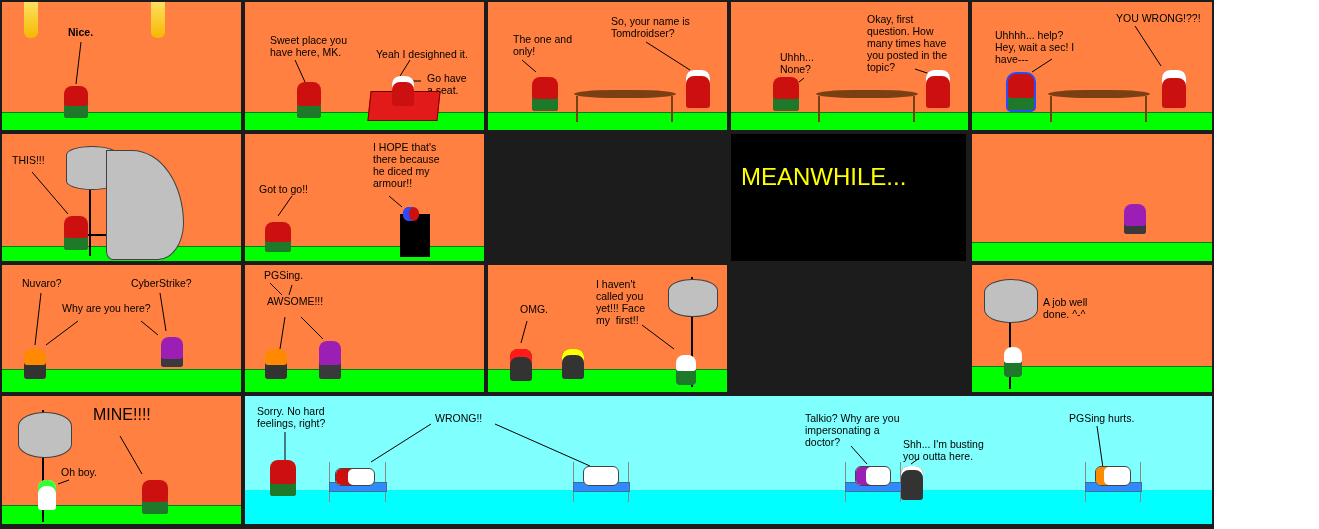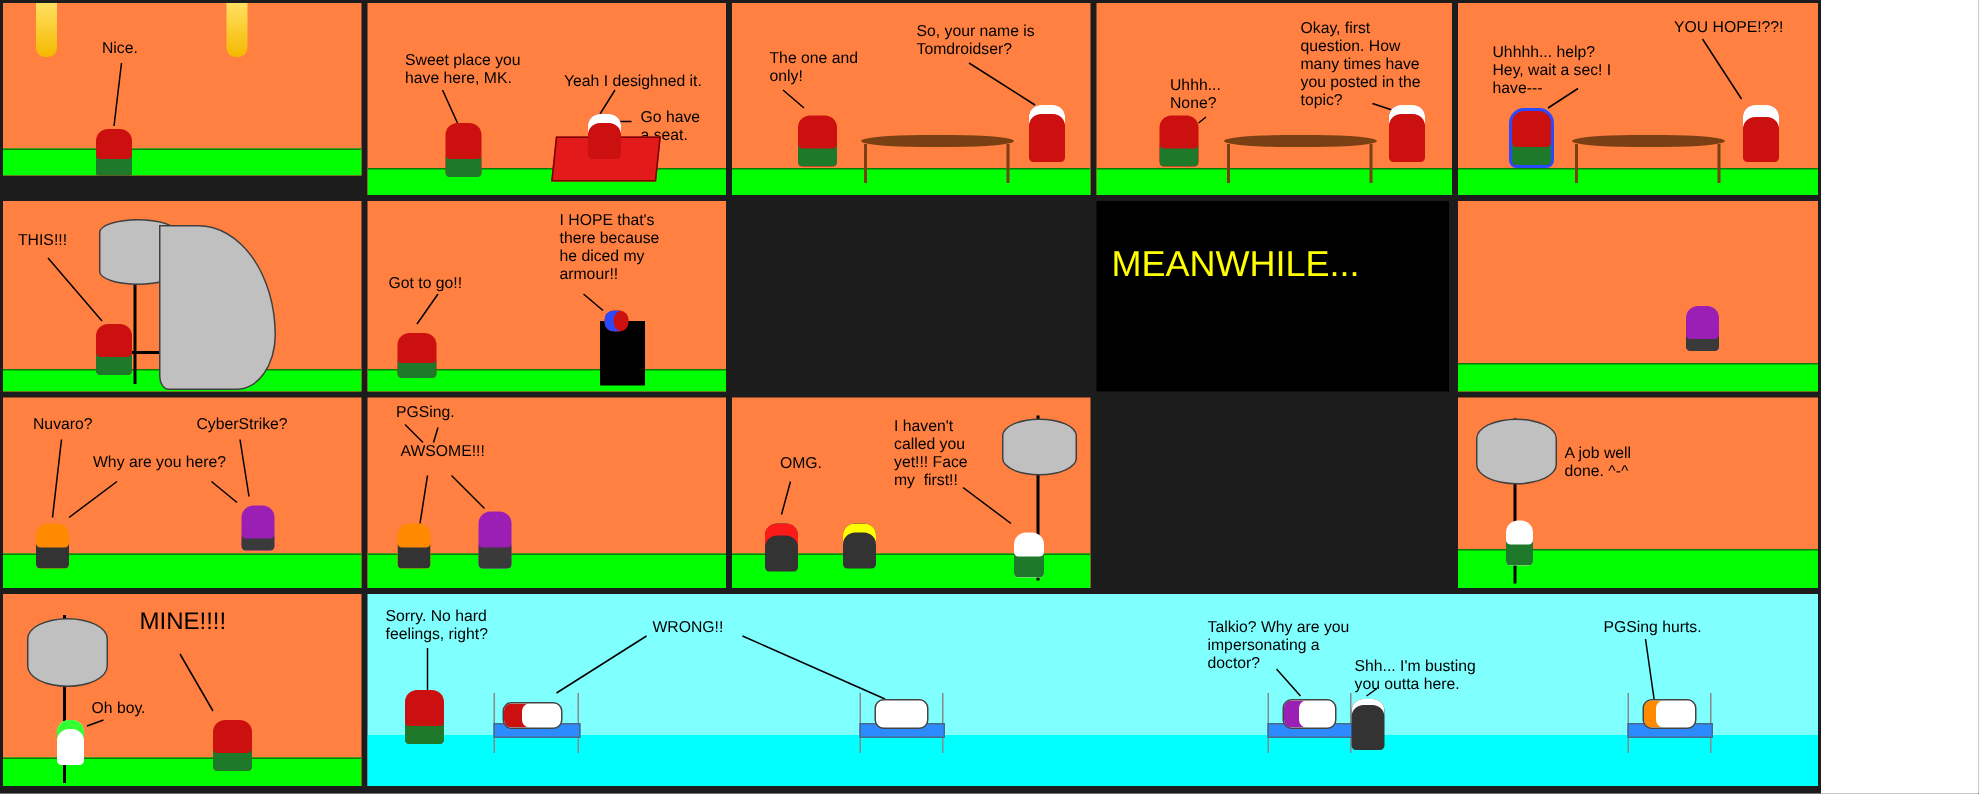--- a/index.html
+++ b/index.html
@@ -19,21 +19,21 @@
   .leg { position:absolute; width:2px; background:#7a3f12; }
   .box { position:absolute; background:#000; }
   .bed { position:absolute; background:#2c8cff; border:1px solid #4a6a8a; }
   .post { position:absolute; width:1px; background:#8a8a8a; }
 </style>
 </head>
 <body>
 
 <div class="strip">
 
-  <div class="panel" style="left:2px;top:2px;width:239px;height:115px;">
+  <div class="panel" style="left:2px;top:2px;width:239px;height:128px;font-weight:bold;">
     <div class="grass" style="height:17px;"></div>
     <div class="fig" style="left:22px;top:0;width:14px;height:36px;background:linear-gradient(#ffe060,#f5b800);border-radius:0 0 6px 6px;"></div>
     <div class="fig" style="left:149px;top:0;width:14px;height:36px;background:linear-gradient(#ffe060,#f5b800);border-radius:0 0 6px 6px;"></div>
     <div class="t" style="left:66px;top:24px;">Nice.</div>
     <svg class="lines" width="239" height="128">
         <line x1="79" y1="40" x2="74" y2="82" stroke="#000"></line>
       </svg>
     <div class="fig" style="left:62px;top:84px;width:24px;height:32px;background:#cc1010;border-radius:8px 8px 3px 3px;box-shadow:inset 0 -12px 0 #1e7a2a;"></div>
   </div>
 
@@ -89,21 +89,21 @@
     <div class="leg" style="left:182px;top:94px;height:26px;"></div>
     <div class="fig" style="left:42px;top:75px;width:26px;height:34px;background:#cc1010;border-radius:8px 8px 3px 3px;box-shadow:inset 0 -12px 0 #1e7a2a;"></div>
     <div class="fig" style="left:195px;top:68px;width:24px;height:38px;background:#cc1010;border-radius:8px 8px 3px 3px;box-shadow:inset 0 6px 0 #ffffff;"></div>
   </div>
 
   <div class="panel" style="left:972px;top:2px;width:240px;height:128px;">
     <div class="grass" style="height:17px;"></div>
     <div class="t" style="left:23px;top:27px;">Uhhhh... help?
 Hey, wait a sec! I
 have---</div>
-    <div class="t" style="left:144px;top:10px;">YOU HOPE!??!</div>
+    <div class="t" style="left:144px;top:10px;">YOU WRONG!??!</div>
     <svg class="lines" width="240" height="128">
         <line x1="80" y1="57" x2="60" y2="70" stroke="#000"></line>
         <line x1="163" y1="24" x2="189" y2="64" stroke="#000"></line>
       </svg>
     <div class="table" style="left:76px;top:88px;width:102px;"></div>
     <div class="leg" style="left:78px;top:94px;height:26px;"></div>
     <div class="leg" style="left:173px;top:94px;height:26px;"></div>
     <div class="fig" style="left:36px;top:72px;width:26px;height:36px;background:#cc1010;border-radius:8px 8px 3px 3px;box-shadow:inset 0 -12px 0 #1e7a2a,0 0 0 2px #2a4aff;"></div>
     <div class="fig" style="left:190px;top:68px;width:24px;height:38px;background:#cc1010;border-radius:8px 8px 3px 3px;box-shadow:inset 0 8px 0 #ffffff;"></div>
   </div>

